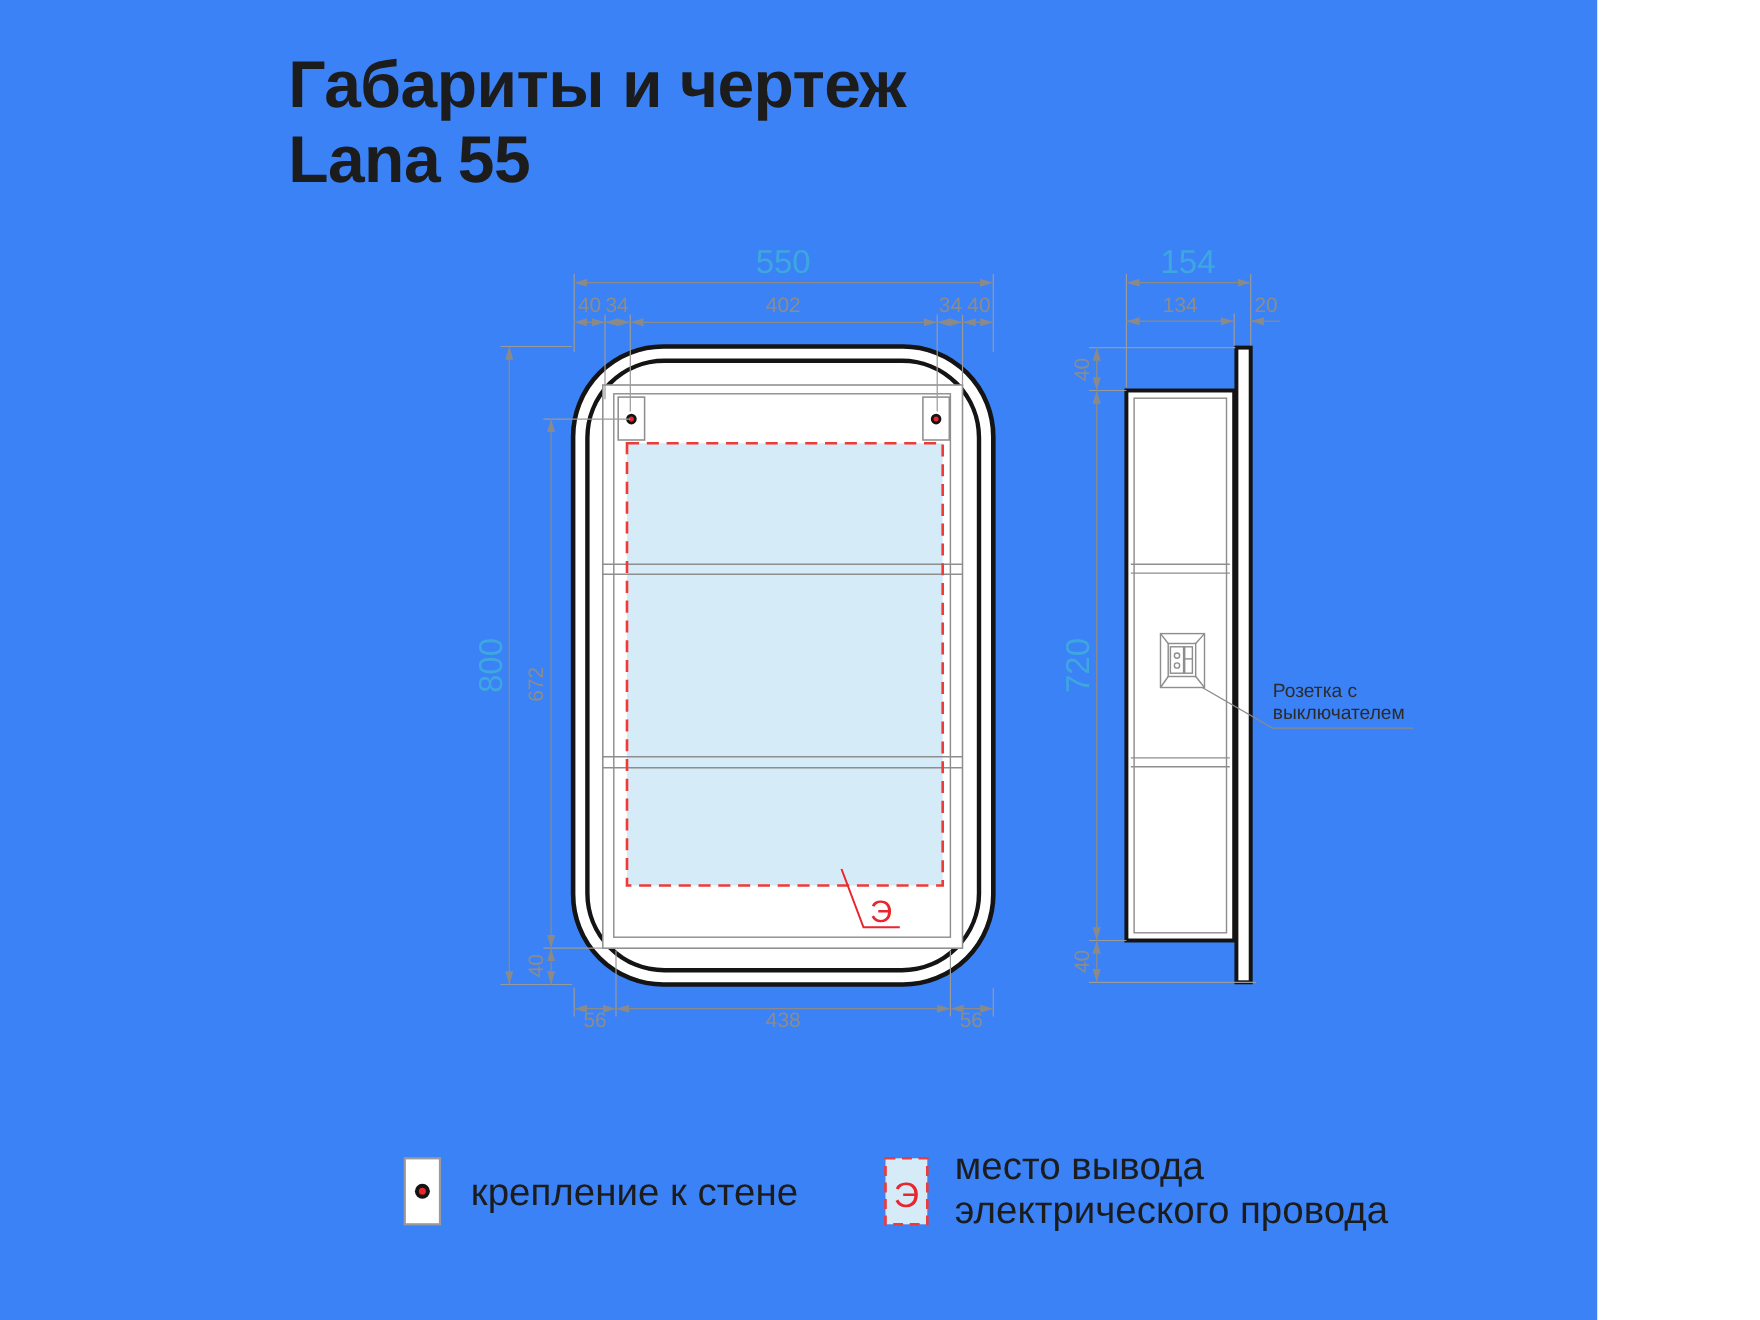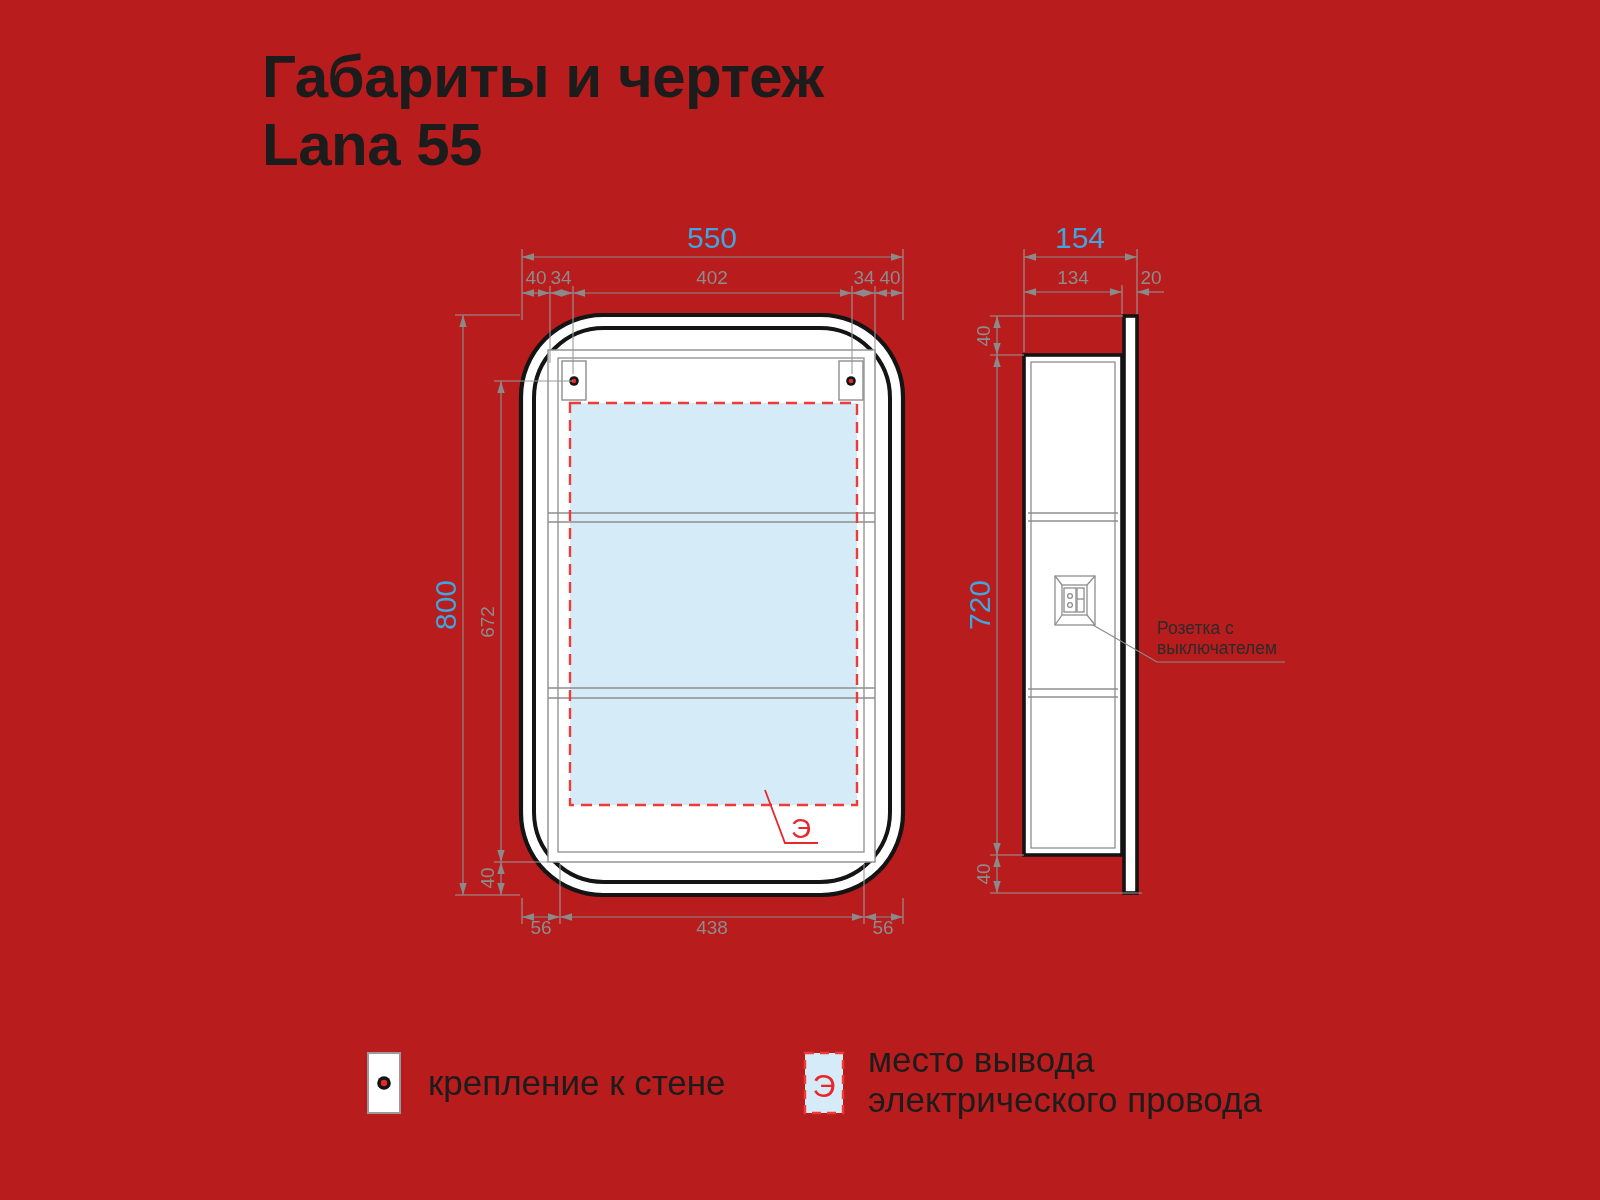--- a/index.html
+++ b/index.html
@@ -1,16 +1,16 @@
 <!DOCTYPE html>
 <html><head>
 <meta charset="utf-8">
 <style>
   html,body{margin:0;padding:0;background:#ffffff;}
-  .stage{position:relative;width:1600px;height:1200px;background:#b91c1c;overflow:hidden;
+  .stage{position:relative;width:1452px;height:1200px;background:#3b82f6;overflow:hidden;
          font-family:"Liberation Sans", sans-serif;}
   svg{display:block;}
   text{font-family:"Liberation Sans", sans-serif;}
   .title-txt{font-size:60px;font-weight:700;fill:#1c1c1c;letter-spacing:-0.5px;}
   .dim-blue{font-size:30px;fill:#3FA7DF;}
   .dim-gray{font-size:19px;fill:#8C8C8C;}
   .red-mark{font-size:28px;fill:#E8262C;}
   .legend-txt{font-size:35px;fill:#1c1c1c;}
   .legend-mark{font-size:32px;fill:#E8262C;}
   .callout-txt{font-size:17.5px;fill:#2b2b2b;}

